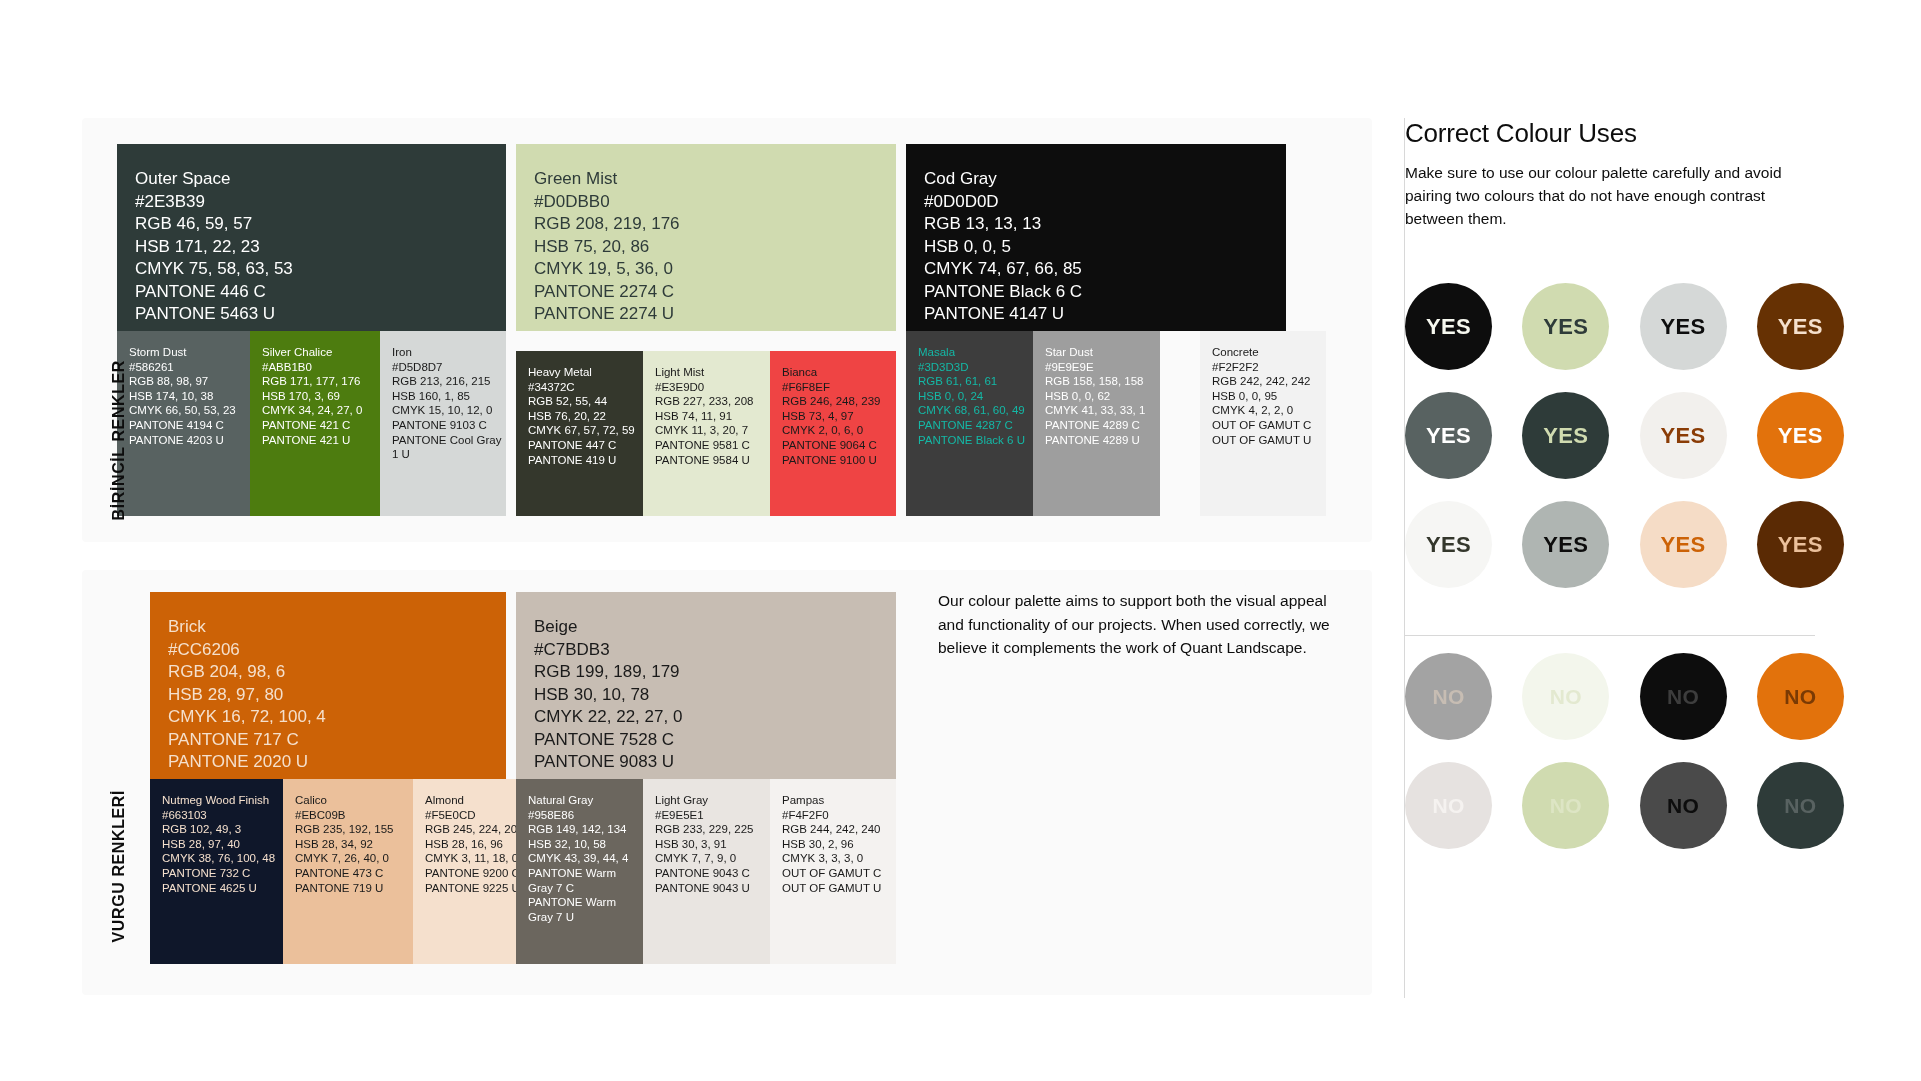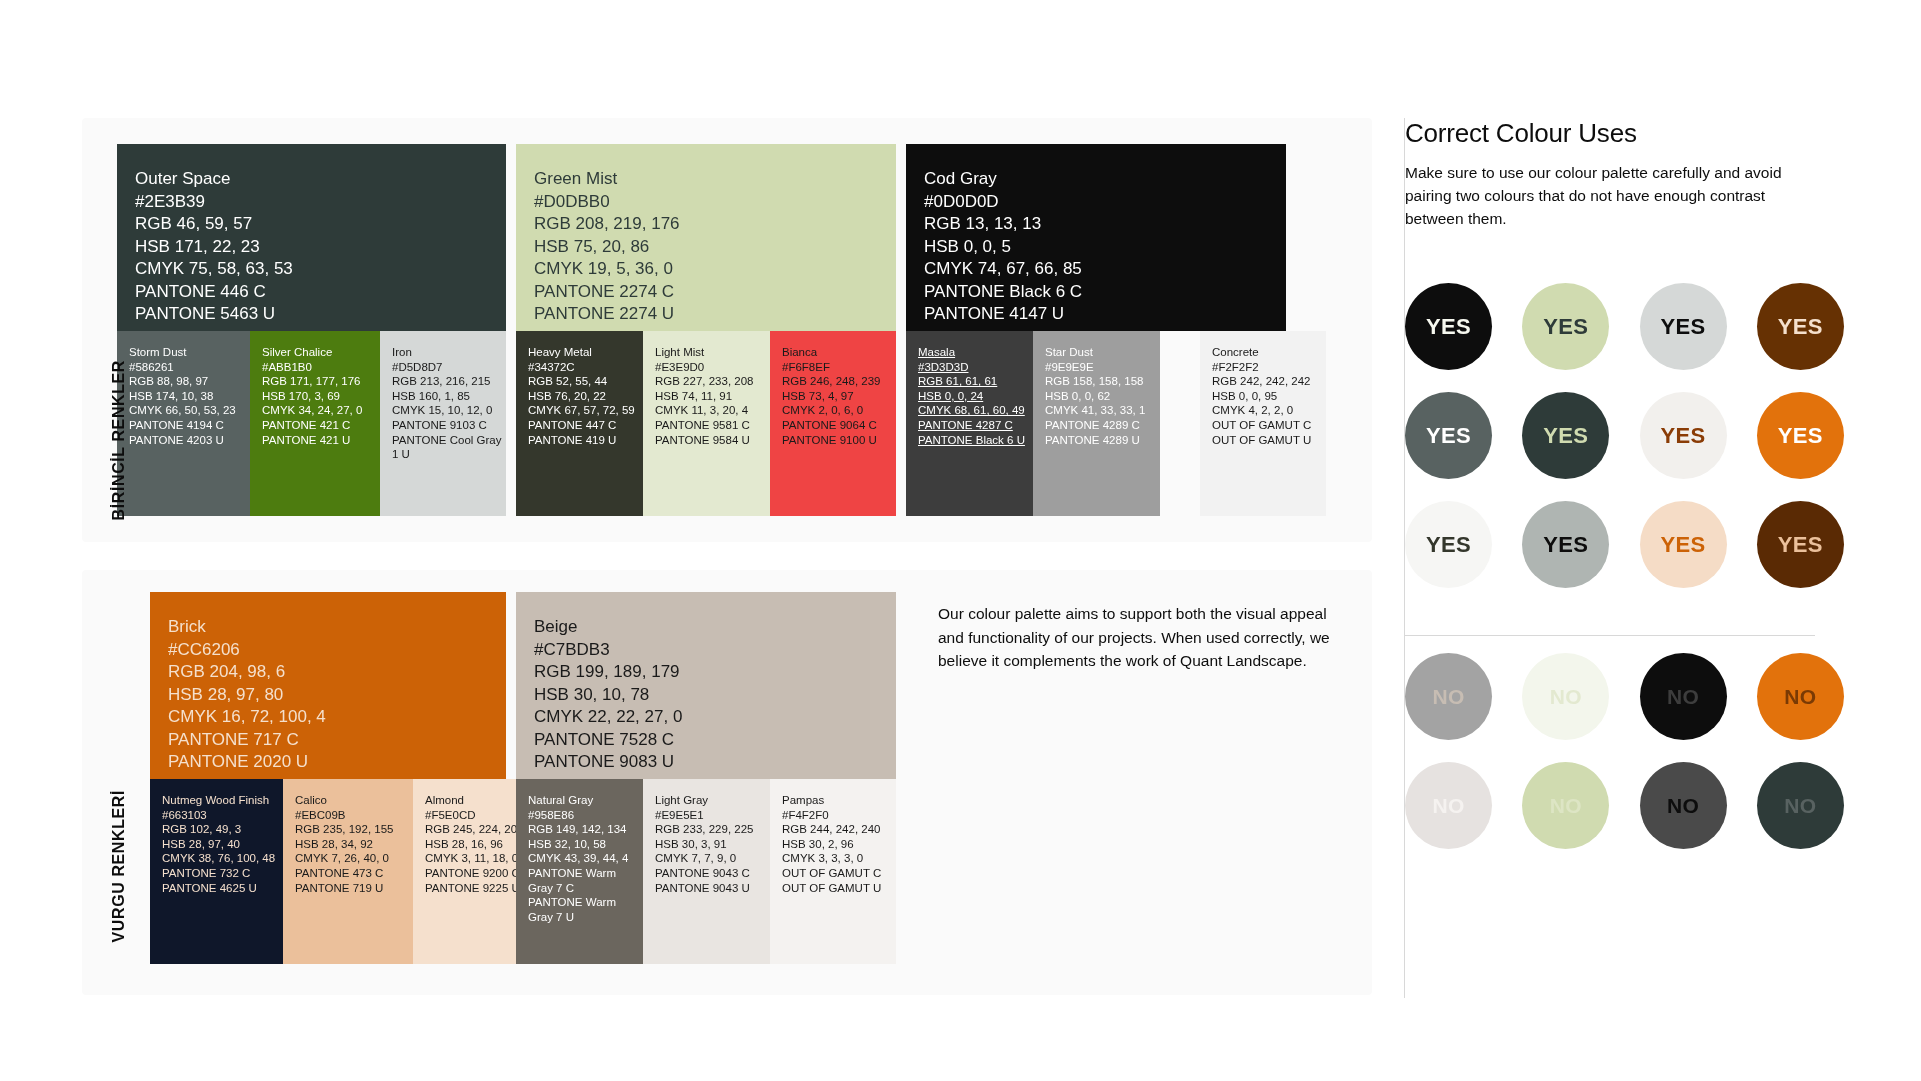--- a/index.html
+++ b/index.html
@@ -53,30 +53,30 @@
   .swatch {
     position: relative;
     padding: 14px 0 0 12px;
     overflow: hidden;
   }
   .sw-name { font-size: 11.5px; line-height: 14.6px; font-weight: 400; }
   .sw-line { font-size: 11.5px; line-height: 14.6px; font-weight: 400; }
 
   
   #grp-outer-space { left: 35px;  top: 26px;  width: 389px; }
-  #grp-green-mist  { left: 434px; top: 26px;  width: 380px; }
+  #grp-green-mist  { left: 434px; top: 26px;  width: 380px; gap: 20px; }
   #grp-cod-gray    { left: 824px; top: 26px;  width: 380px; }
 
   #grp-brick       { left: 35px;  top: 22px;  width: 389px; padding-left: 33px; }
   #grp-beige       { left: 434px; top: 22px;  width: 380px; }
 
   
   #palette-note {
     position: absolute;
-    left: 856px; top: 32px;
+    left: 856px; top: 19px;
     width: 412px;
     font-size: 15.5px;
     line-height: 23.5px;
     color: #0d0d0d;
   }
 
   
   .right-col {
     position: absolute;
     left: 1404px; top: 118px;
@@ -181,21 +181,21 @@
               <div class="sw-line">HSB 76, 20, 22</div>
               <div class="sw-line">CMYK 67, 57, 72, 59</div>
               <div class="sw-line">PANTONE 447 C</div>
               <div class="sw-line">PANTONE 419 U</div>
             </div>
             <div class="swatch" style="background: rgb(227, 233, 208); color: rgb(26, 26, 26); flex: 0 0 127px;">
               <div class="sw-name">Light Mist</div>
               <div class="sw-line">#E3E9D0</div>
               <div class="sw-line">RGB 227, 233, 208</div>
               <div class="sw-line">HSB 74, 11, 91</div>
-              <div class="sw-line">CMYK 11, 3, 20, 4</div>
+              <div class="sw-line">CMYK 11, 3, 20, 7</div>
               <div class="sw-line">PANTONE 9581 C</div>
               <div class="sw-line">PANTONE 9584 U</div>
             </div>
             <div class="swatch" style="background: #ef4444; color: rgb(26, 26, 26); flex: 0 0 126px;">
               <div class="sw-name">Bianca</div>
               <div class="sw-line">#F6F8EF</div>
               <div class="sw-line">RGB 246, 248, 239</div>
               <div class="sw-line">HSB 73, 4, 97</div>
               <div class="sw-line">CMYK 2, 0, 6, 0</div>
               <div class="sw-line">PANTONE 9064 C</div>
@@ -209,21 +209,21 @@
               <div class="hero-name">Cod Gray</div>
               <div class="hero-line">#0D0D0D</div>
               <div class="hero-line">RGB 13, 13, 13</div>
               <div class="hero-line">HSB 0, 0, 5</div>
               <div class="hero-line">CMYK 74, 67, 66, 85</div>
               <div class="hero-line">PANTONE Black 6 C</div>
               <div class="hero-line">PANTONE 4147 U</div>
             </div>
           </div>
           <div class="swatch-row">
-            <div class="swatch" style="background: rgb(61, 61, 61); color: #ffffff; flex: 0 0 127px; text-decoration: underline;">
+            <div class="swatch" style="background: rgb(61, 61, 61); color: #14b8a6; flex: 0 0 127px;">
               <div class="sw-name">Masala</div>
               <div class="sw-line">#3D3D3D</div>
               <div class="sw-line">RGB 61, 61, 61</div>
               <div class="sw-line">HSB 0, 0, 24</div>
               <div class="sw-line">CMYK 68, 61, 60, 49</div>
               <div class="sw-line">PANTONE 4287 C</div>
               <div class="sw-line">PANTONE Black 6 U</div>
             </div>
             <div class="swatch" style="background: rgb(158, 158, 158); color: rgb(255, 255, 255); flex: 0 0 127px;">
               <div class="sw-name">Star Dust</div>

